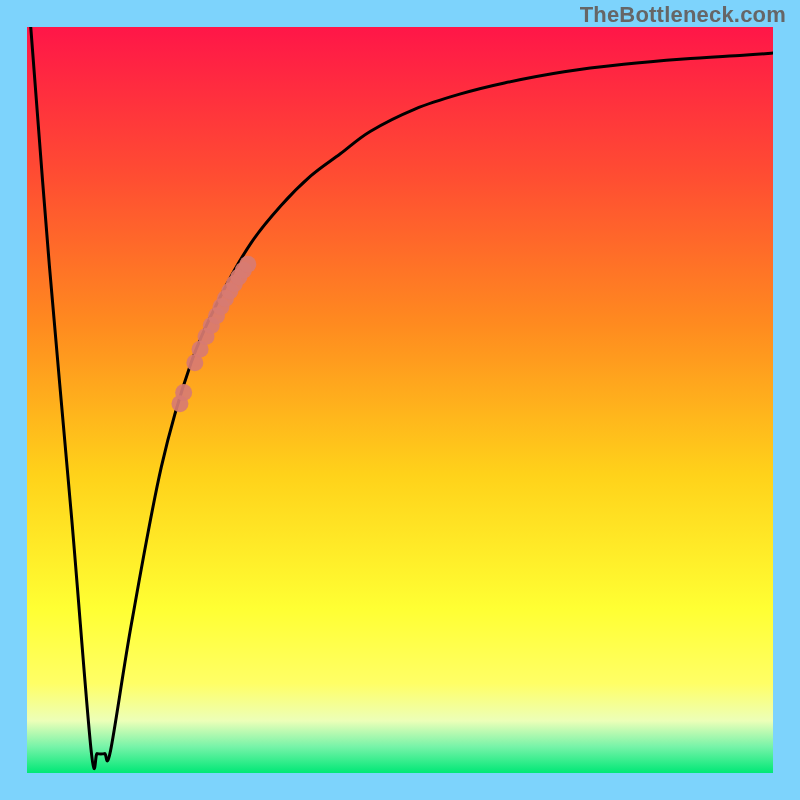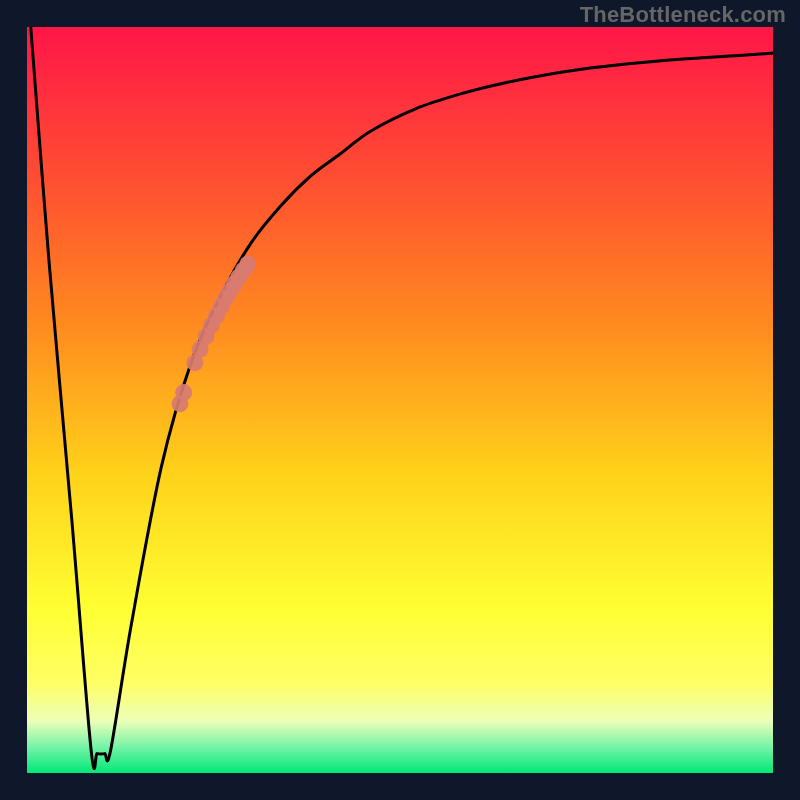--- a/index.html
+++ b/index.html
@@ -9,21 +9,21 @@
     height: 800px;
     background: #000;
     overflow: hidden;
   }
   .frame {
     position: absolute;
     left: 0;
     top: 0;
     width: 800px;
     height: 800px;
-    background: #0f172a;
+    background: #7dd3fc;
   }
   .attribution {
     position: absolute;
     top: 2px;
     right: 14px;
     font-family: Arial, Helvetica, sans-serif;
     font-size: 22px;
     font-weight: 600;
     color: #666666;
     letter-spacing: 0.2px;

